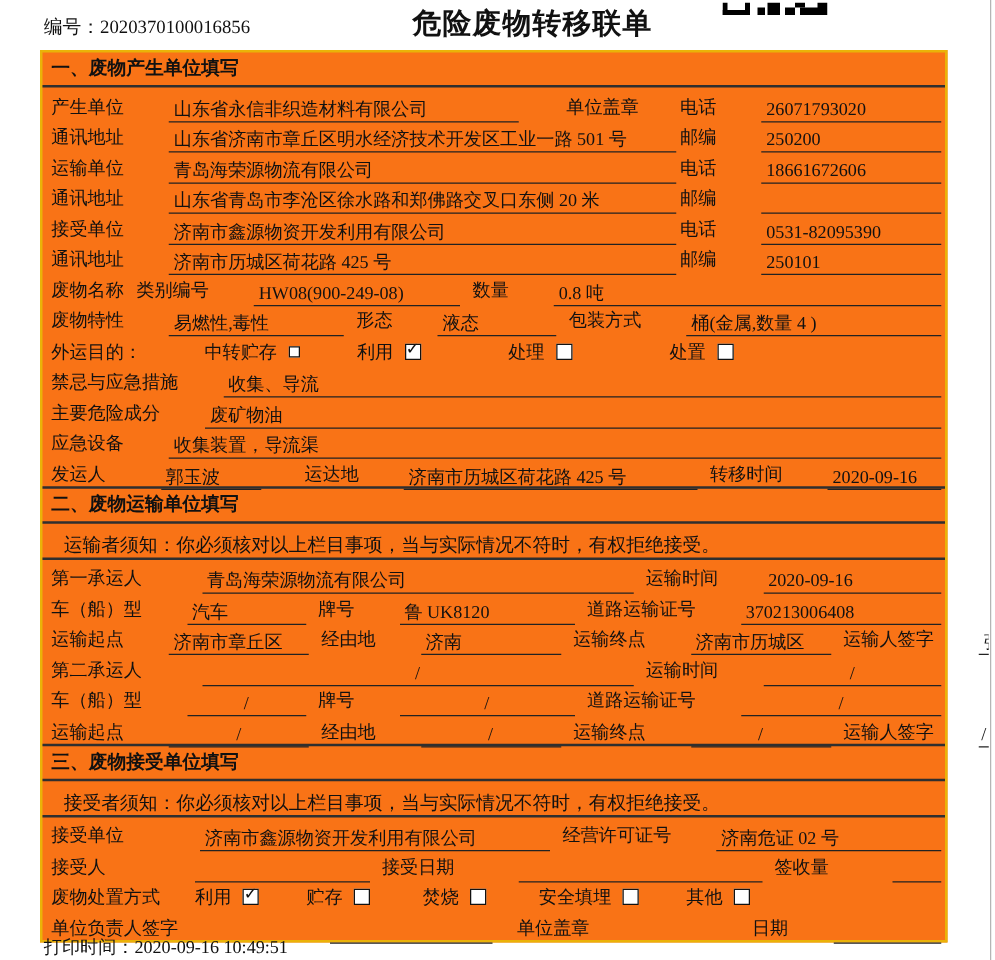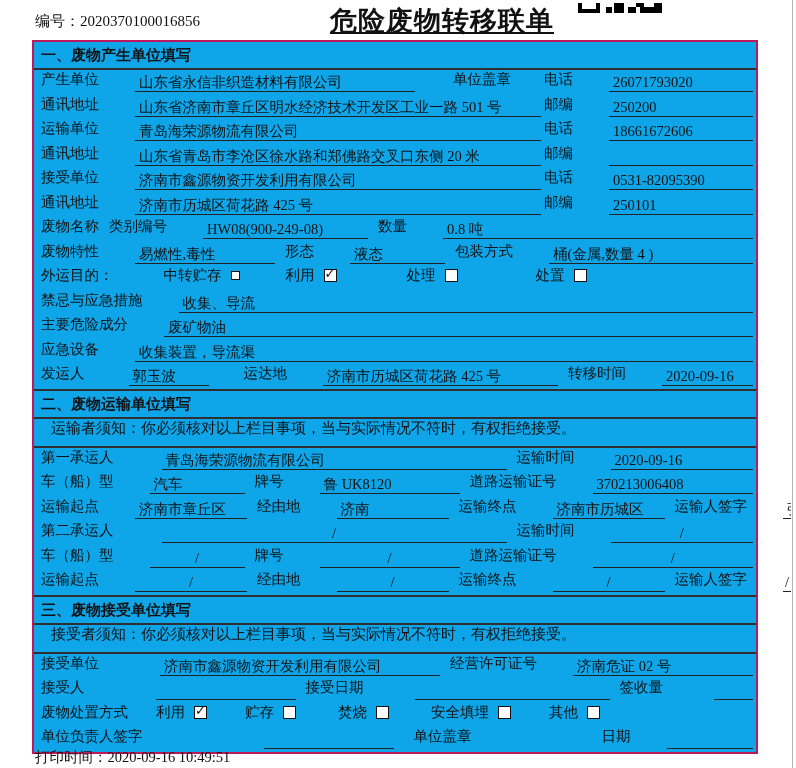--- a/index.html
+++ b/index.html
@@ -6,37 +6,37 @@
   body{
     width:796px;height:768px;position:relative;background:#ffffff;
     font-family:"Liberation Serif","DejaVu Serif",serif;
     color:#111;font-size:14.5px;overflow:hidden;
   }
   .page-edge{position:absolute;left:792px;top:0;width:1px;height:768px;background:#b5b5b5;}
   
   .hdr{position:relative;height:40px;}
   .serial{position:absolute;left:35px;top:12px;font-size:15px;white-space:nowrap;}
   .doc-title{
-    position:absolute;left:330px;top:3px;font-size:27px;font-weight:bold;
-    font-family:"Liberation Sans","DejaVu Sans",sans-serif;letter-spacing:1px;white-space:nowrap;text-decoration:underline;
+    position:absolute;left:330px;top:3px;font-size:23px;font-weight:bold;
+    font-family:"Liberation Sans","DejaVu Sans",sans-serif;letter-spacing:1px;white-space:nowrap;
   }
   .qr{position:absolute;left:578px;top:0;width:84px;height:10px;}
   
   .form-table{
     position:absolute;left:32px;top:40px;width:722px;
-    border:2px solid #be185d;background:#0ea5e9;box-sizing:content-box;
+    border:2px solid #eab308;background:#f97316;box-sizing:content-box;
   }
   .sec{}
   .sec + .sec{border-top:2px solid #2f2f2f;}
   .sec-title{
     height:26px;line-height:26px;border-bottom:2px solid #2f2f2f;
     font-weight:bold;font-size:15px;padding-left:7px;
     font-family:"Liberation Sans","DejaVu Sans",sans-serif;white-space:nowrap;
   }
-  .row{display:flex;align-items:flex-start;height:24.5px;padding-left:7px;white-space:nowrap;}
+  .row{display:flex;align-items:flex-end;height:24.5px;padding-left:7px;white-space:nowrap;}
   .row.note{height:27px;border-bottom:2px solid #2f2f2f;font-size:15px;}
   .row-left{flex:1 1 auto;display:flex;align-items:center;min-width:0;}
   .row-right{width:212px;flex:0 0 auto;display:flex;align-items:center;}
   .lbl{margin-right:10px;flex:0 0 auto;}
   .plain{margin:0 10px;flex:0 0 auto;}
   .fill{
     border-bottom:1px solid #222;height:19px;display:flex;align-items:flex-end;
     padding:0 4px;margin-right:10px;position:relative;top:3px;
     box-sizing:border-box;overflow:hidden;flex:0 0 auto;margin-left:26px;
   }

